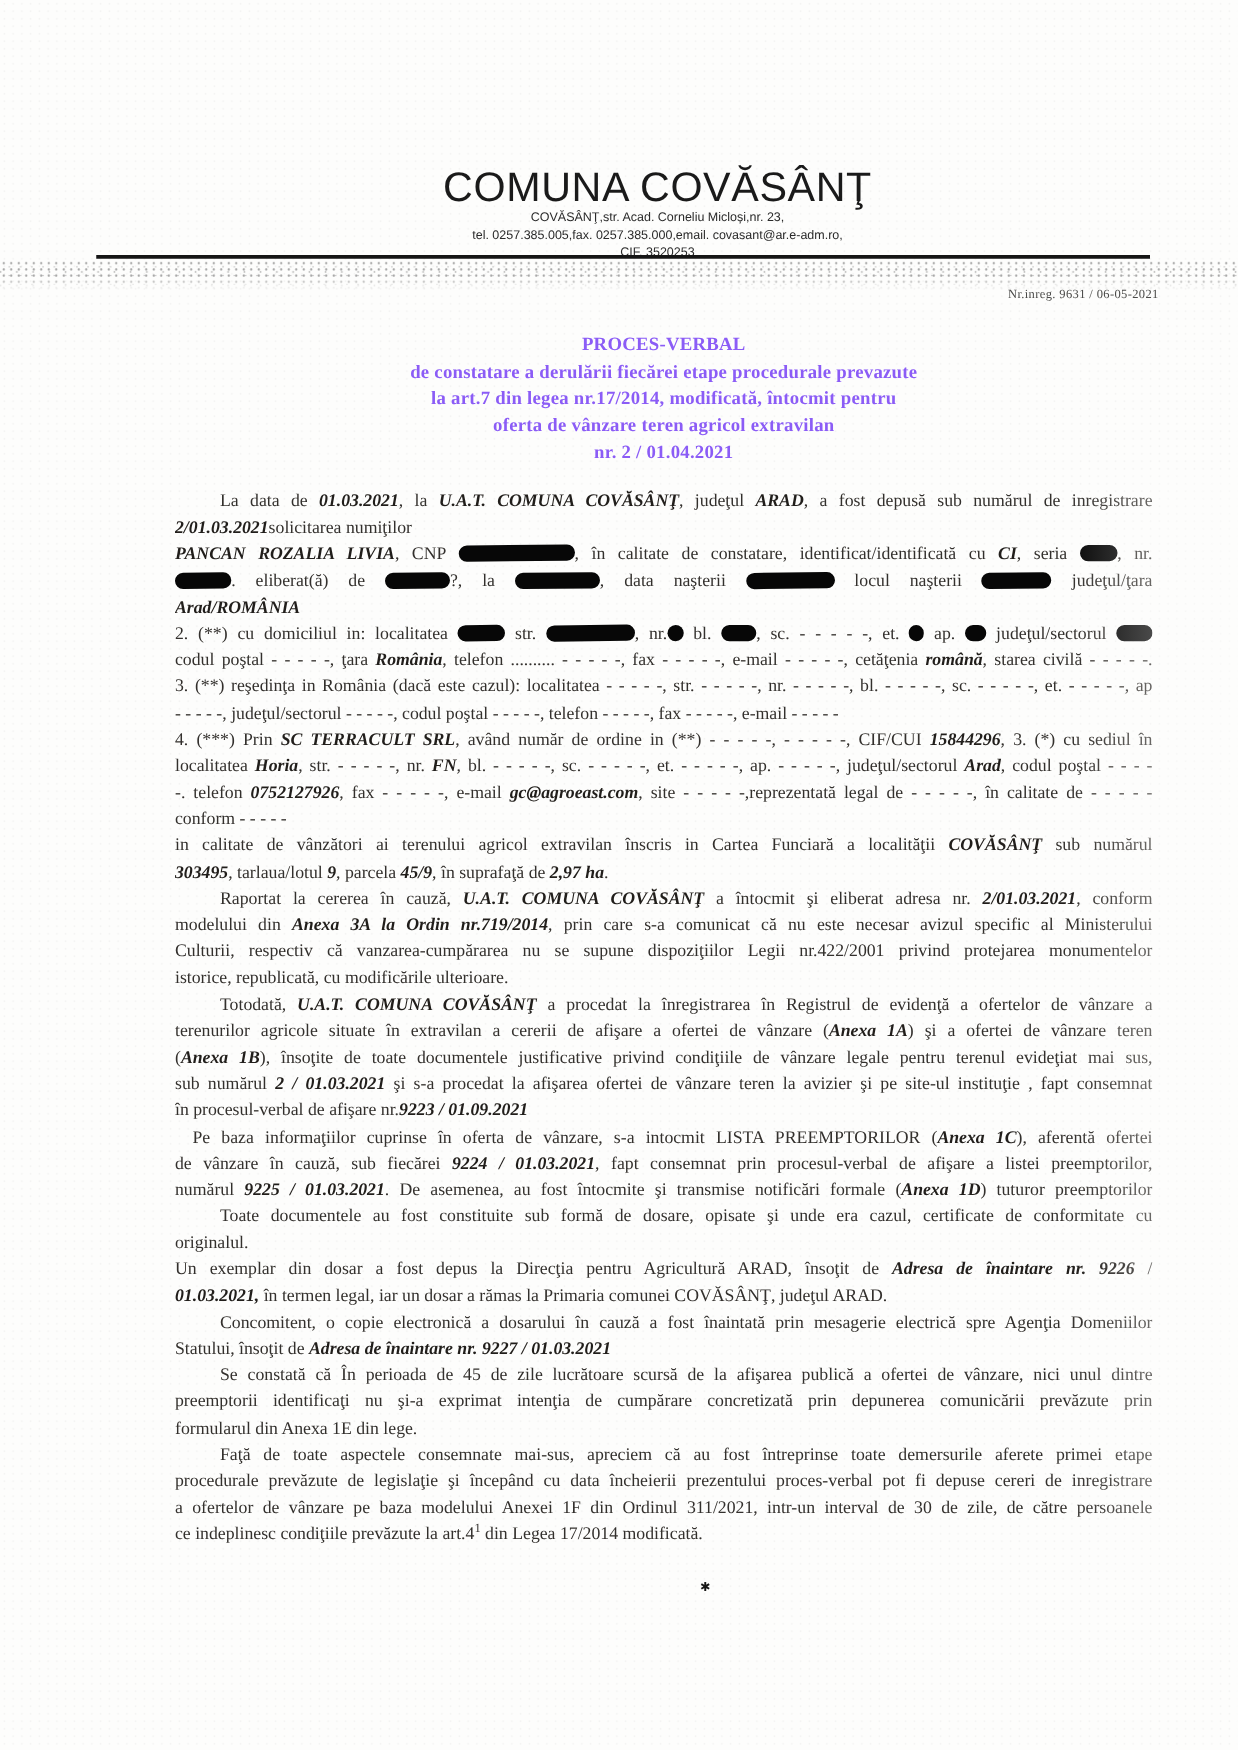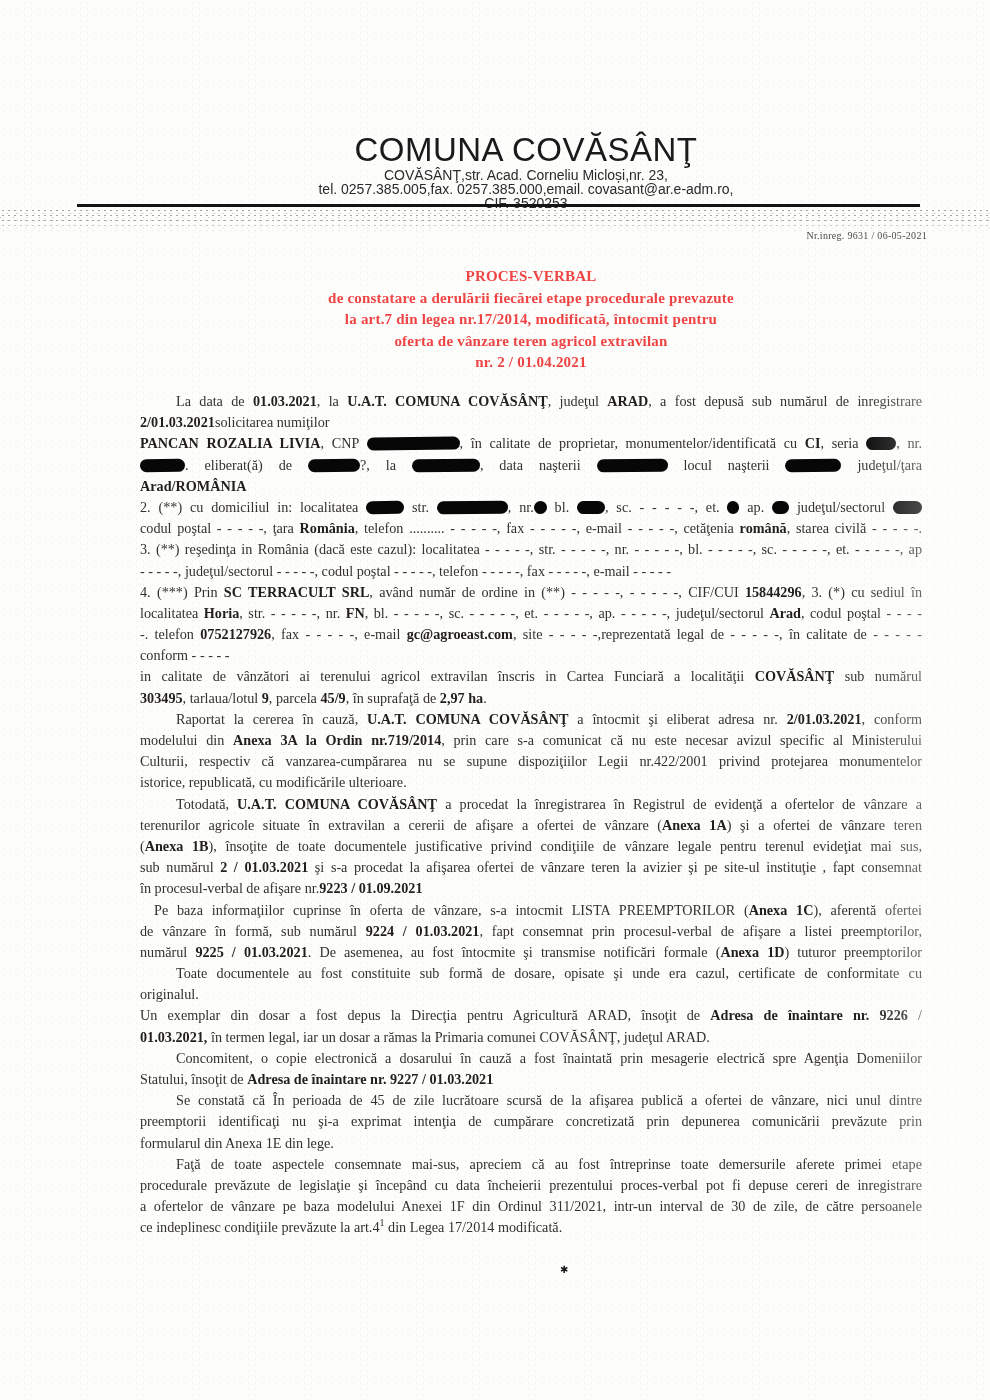--- a/index.html
+++ b/index.html
@@ -15,21 +15,21 @@
     background-image:radial-gradient(rgba(60,60,60,.05) .6px, transparent 1px);
     background-size:7px 6px;
   }
   
   .letterhead{
     position:absolute;left:0;top:132px;width:990px;
     text-align:center;padding-left:62px;box-sizing:border-box;
     font-family:"Liberation Sans", sans-serif;color:#222;
   }
   .lh-title{font-size:33px;letter-spacing:.5px;color:#1a1a1a;line-height:36px;}
-  .lh-line{font-size:14px;line-height:14px;color:#2a2a2a;}
+  .lh-line{font-size:10px;line-height:14px;color:#2a2a2a;}
   .lh-rule{
     position:absolute;left:77px;top:204px;width:843px;height:3px;background:#151515;
   }
   .speckle{
     position:absolute;left:0;top:208px;width:990px;height:24px;
     background-image:
       radial-gradient(rgba(40,40,40,.55) .8px, transparent 1.2px),
       radial-gradient(rgba(90,90,90,.4) .7px, transparent 1.1px),
       radial-gradient(rgba(20,20,20,.35) .6px, transparent 1px);
     background-size:6px 5px, 9px 7px, 13px 11px;
@@ -38,34 +38,34 @@
     -webkit-mask-image:linear-gradient(to bottom,#000 55%,transparent 100%);
             mask-image:linear-gradient(to bottom,#000 55%,transparent 100%);
   }
   .reg-number{
     position:absolute;top:230px;right:63px;
     font-size:10px;color:#4a4a48;letter-spacing:.3px;
   }
   
   .doc-title{
     position:absolute;left:140px;top:266px;width:782px;
-    text-align:center;font-weight:bold;font-size:15px;color:#ef4444;
+    text-align:center;font-weight:bold;font-size:15px;color:#8b5cf6;
   }
   .t-line{line-height:21.5px;letter-spacing:.2px;}
   
   .doc-body{
     position:absolute;left:140px;top:391px;width:782px;
     font-size:14.2px;color:#33302d;
   }
   .b-line{
     height:21.2px;line-height:21.2px;overflow:hidden;
     text-align:justify;text-justify:inter-word;white-space:normal;
   }
   .b-line.just{text-align-last:justify;}
-  .bold{font-weight:bold;color:#211e1b;}
+  .bold{font-weight:bold;color:#211e1b;font-style:italic;}
   .sup{vertical-align:super;font-size:10px;line-height:0;}
   .redact{
     display:inline-block;height:13px;background:#070707;border-radius:7px;
     vertical-align:-2px;transform:rotate(-.6deg);
   }
   
   .scan-fade{
     position:absolute;top:380px;right:0;width:135px;height:880px;pointer-events:none;
     background:linear-gradient(to right,rgba(253,253,252,0),rgba(253,253,252,.55));
   }
@@ -94,21 +94,21 @@
     <div class="t-line">PROCES-VERBAL</div>
     <div class="t-line">de constatare a derulării fiecărei etape procedurale prevazute</div>
     <div class="t-line">la art.7 din legea nr.17/2014, modificată, întocmit pentru</div>
     <div class="t-line">oferta de vânzare teren agricol extravilan</div>
     <div class="t-line">nr. 2 / 01.04.2021</div>
   </div>
 
 <div class="doc-body">
     <div class="b-line just" style="text-indent: 36px;"><span>La data de </span><span class="bold">01.03.2021</span><span>, la </span><span class="bold">U.A.T. COMUNA COVĂSÂNŢ</span><span>, judeţul </span><span class="bold">ARAD</span><span>, a fost depusă sub numărul de inregistrare</span></div>
     <div class="b-line"><span class="bold">2/01.03.2021</span><span>solicitarea numiţilor</span></div>
-    <div class="b-line just"><span class="bold">PANCAN ROZALIA LIVIA</span><span>, CNP </span><span class="redact" style="width: 93px;"></span><span>, în calitate de proprietar, monumentelor/identificată cu </span><span class="bold">CI</span><span>, seria </span><span class="redact" style="width: 30px;"></span><span>, nr.</span></div>
+    <div class="b-line just"><span class="bold">PANCAN ROZALIA LIVIA</span><span>, CNP </span><span class="redact" style="width: 93px;"></span><span>, în calitate de constatare, identificat/identificată cu </span><span class="bold">CI</span><span>, seria </span><span class="redact" style="width: 30px;"></span><span>, nr.</span></div>
     <div class="b-line just"><span class="redact" style="width: 45px;"></span><span>. eliberat(ă) de </span><span class="redact" style="width: 52px;"></span><span>?, la </span><span class="redact" style="width: 68px;"></span><span>, data naşterii </span><span class="redact" style="width: 71px;"></span><span> locul naşterii </span><span class="redact" style="width: 56px;"></span><span> judeţul/ţara</span></div>
     <div class="b-line"><span class="bold">Arad/ROMÂNIA</span></div>
     <div class="b-line just"><span>2. (**) cu domiciliul in: localitatea </span><span class="redact" style="width: 38px;"></span><span> str. </span><span class="redact" style="width: 71px;"></span><span>, nr.</span><span class="redact" style="width: 13px;"></span><span> bl. </span><span class="redact" style="width: 28px;"></span><span>, sc. - - - - -, et. </span><span class="redact" style="width: 12px;"></span><span> ap. </span><span class="redact" style="width: 17px;"></span><span> judeţul/sectorul </span><span class="redact" style="width: 29px;"></span></div>
     <div class="b-line just"><span>codul poştal - - - - -, ţara </span><span class="bold">România</span><span>, telefon .......... - - - - -, fax - - - - -, e-mail - - - - -, cetăţenia </span><span class="bold">română</span><span>, starea civilă - - - - -.</span></div>
     <div class="b-line just"><span>3. (**) reşedinţa in România (dacă este cazul): localitatea - - - - -, str. - - - - -, nr. - - - - -, bl. - - - - -, sc. - - - - -, et. - - - - -, ap</span></div>
     <div class="b-line"><span>- - - - -, judeţul/sectorul - - - - -, codul poştal - - - - -, telefon - - - - -, fax - - - - -, e-mail - - - - -</span></div>
     <div class="b-line just"><span>4. (***) Prin </span><span class="bold">SC TERRACULT SRL</span><span>, având număr de ordine in (**) - - - - -, - - - - -, CIF/CUI </span><span class="bold">15844296</span><span>, 3. (*) cu sediul în</span></div>
     <div class="b-line just"><span>localitatea </span><span class="bold">Horia</span><span>, str. - - - - -, nr. </span><span class="bold">FN</span><span>, bl. - - - - -, sc. - - - - -, et. - - - - -, ap. - - - - -, judeţul/sectorul </span><span class="bold">Arad</span><span>, codul poştal - - - -</span></div>
     <div class="b-line just"><span>-. telefon </span><span class="bold">0752127926</span><span>, fax - - - - -, e-mail </span><span class="bold">gc@agroeast.com</span><span>, site - - - - -,reprezentată legal de - - - - -, în calitate de - - - - -</span></div>
     <div class="b-line"><span>conform - - - - -</span></div>
@@ -117,21 +117,21 @@
     <div class="b-line just" style="text-indent: 36px;"><span>Raportat la cererea în cauză, </span><span class="bold">U.A.T. COMUNA COVĂSÂNŢ</span><span> a întocmit şi eliberat adresa nr. </span><span class="bold">2/01.03.2021</span><span>, conform</span></div>
     <div class="b-line just"><span>modelului din </span><span class="bold">Anexa 3A la Ordin nr.719/2014</span><span>, prin care s-a comunicat că nu este necesar avizul specific al Ministerului</span></div>
     <div class="b-line just"><span>Culturii, respectiv că vanzarea-cumpărarea nu se supune dispoziţiilor Legii nr.422/2001 privind protejarea monumentelor</span></div>
     <div class="b-line"><span>istorice, republicată, cu modificările ulterioare.</span></div>
     <div class="b-line just" style="text-indent: 36px;"><span>Totodată, </span><span class="bold">U.A.T. COMUNA COVĂSÂNŢ</span><span> a procedat la înregistrarea în Registrul de evidenţă a ofertelor de vânzare a</span></div>
     <div class="b-line just"><span>terenurilor agricole situate în extravilan a cererii de afişare a ofertei de vânzare (</span><span class="bold">Anexa 1A</span><span>) şi a ofertei de vânzare teren</span></div>
     <div class="b-line just"><span>(</span><span class="bold">Anexa 1B</span><span>), însoţite de toate documentele justificative privind condiţiile de vânzare legale pentru terenul evideţiat mai sus,</span></div>
     <div class="b-line just"><span>sub numărul </span><span class="bold">2 / 01.03.2021</span><span> şi s-a procedat la afişarea ofertei de vânzare teren la avizier şi pe site-ul instituţie , fapt consemnat</span></div>
     <div class="b-line"><span>în procesul-verbal de afişare nr.</span><span class="bold">9223 / 01.09.2021</span></div>
     <div class="b-line just" style="text-indent: 14px;"><span>Pe baza informaţiilor cuprinse în oferta de vânzare, s-a intocmit LISTA PREEMPTORILOR (</span><span class="bold">Anexa 1C</span><span>), aferentă ofertei</span></div>
-    <div class="b-line just"><span>de vânzare în formă, sub numărul </span><span class="bold">9224 / 01.03.2021</span><span>, fapt consemnat prin procesul-verbal de afişare a listei preemptorilor,</span></div>
+    <div class="b-line just"><span>de vânzare în cauză, sub fiecărei </span><span class="bold">9224 / 01.03.2021</span><span>, fapt consemnat prin procesul-verbal de afişare a listei preemptorilor,</span></div>
     <div class="b-line just"><span>numărul </span><span class="bold">9225 / 01.03.2021</span><span>. De asemenea, au fost întocmite şi transmise notificări formale (</span><span class="bold">Anexa 1D</span><span>) tuturor preemptorilor</span></div>
     <div class="b-line just" style="text-indent: 36px;"><span>Toate documentele au fost constituite sub formă de dosare, opisate şi unde era cazul, certificate de conformitate cu</span></div>
     <div class="b-line"><span>originalul.</span></div>
     <div class="b-line just"><span>Un exemplar din dosar a fost depus la Direcţia pentru Agricultură ARAD, însoţit de </span><span class="bold">Adresa de înaintare nr. 9226</span><span> /</span></div>
     <div class="b-line"><span class="bold">01.03.2021,</span><span> în termen legal, iar un dosar a rămas la Primaria comunei COVĂSÂNŢ, judeţul ARAD.</span></div>
     <div class="b-line just" style="text-indent: 36px;"><span>Concomitent, o copie electronică a dosarului în cauză a fost înaintată prin mesagerie electrică spre Agenţia Domeniilor</span></div>
     <div class="b-line"><span>Statului, însoţit de </span><span class="bold">Adresa de înaintare nr. 9227 / 01.03.2021</span></div>
     <div class="b-line just" style="text-indent: 36px;"><span>Se constată că În perioada de 45 de zile lucrătoare scursă de la afişarea publică a ofertei de vânzare, nici unul dintre</span></div>
     <div class="b-line just"><span>preemptorii identificaţi nu şi-a exprimat intenţia de cumpărare concretizată prin depunerea comunicării prevăzute prin</span></div>
     <div class="b-line"><span>formularul din Anexa 1E din lege.</span></div>

